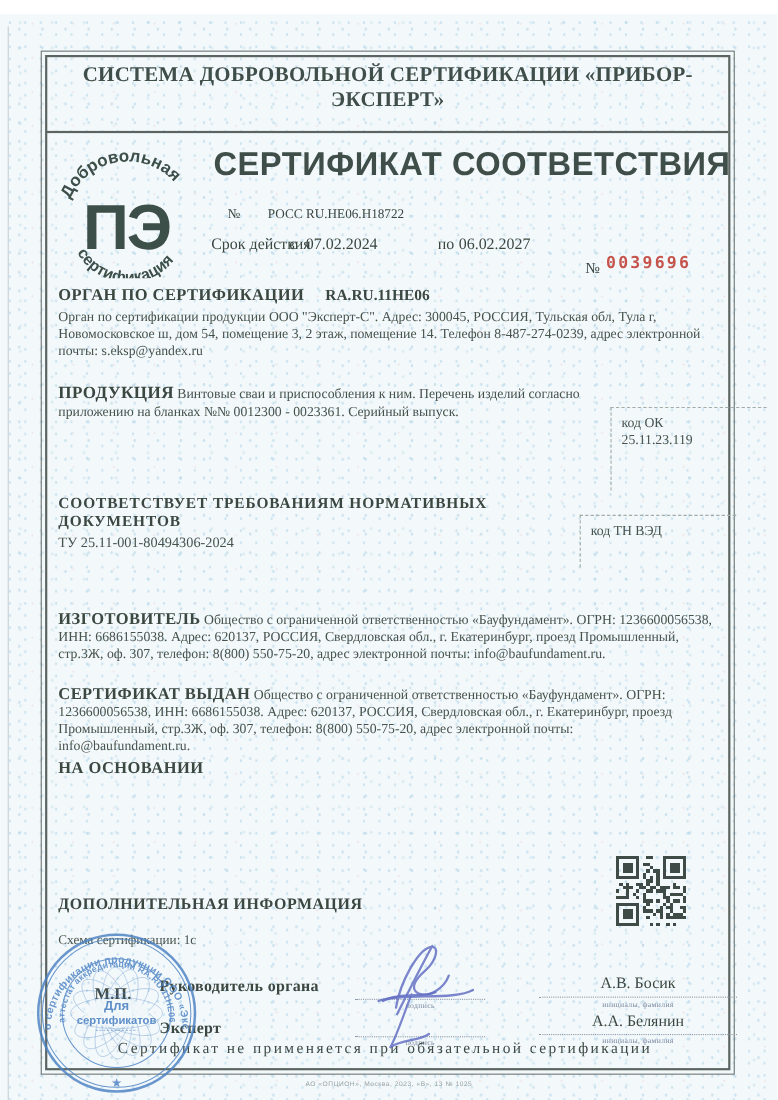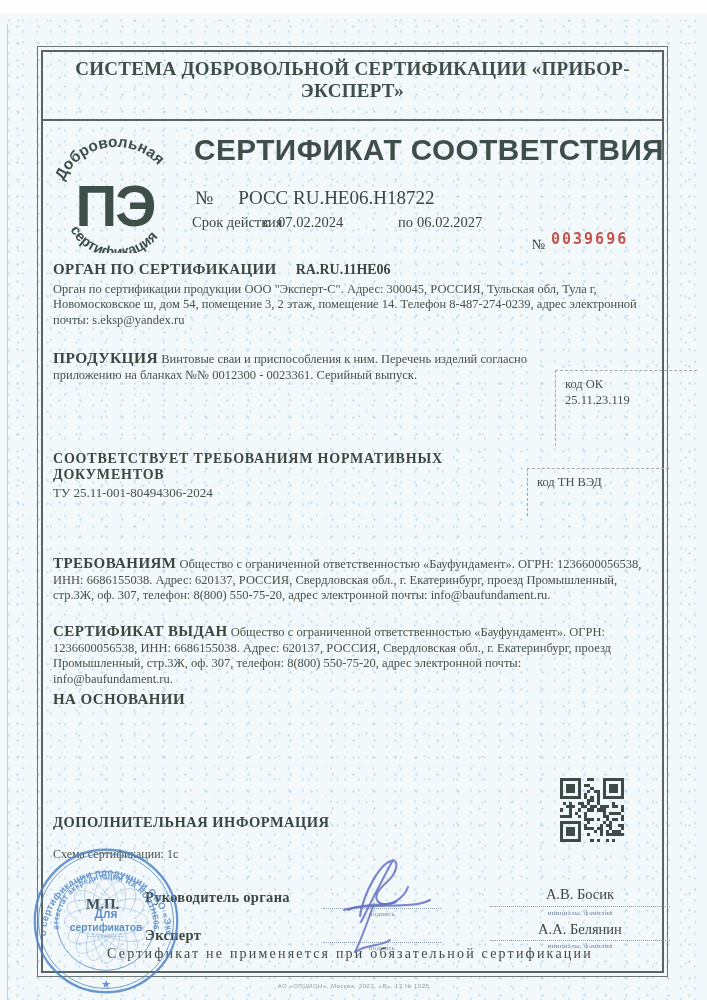--- a/index.html
+++ b/index.html
@@ -17,21 +17,21 @@
   .paper-edge{left:7px;top:24px;width:1px;height:976px;background:#c6d0d5;}
   .frame{left:37px;top:46px;width:629px;height:929px;border:1px solid #6d7672;}
   .frame-inner{position:absolute;left:3px;top:3px;right:3px;bottom:3px;border:2px solid #5b6460;}
   .hdr{left:50px;top:58px;width:605px;text-align:center;font-weight:bold;font-size:19px;
        color:#3f4e49;letter-spacing:.3px;}
   .hdr2{top:85px;font-size:19px;}
   .hdr-rule{left:42px;top:119px;width:620px;border-top:2px solid #5b6460;}
   .title{left:194px;top:133px;width:470px;font-family:"Liberation Sans",sans-serif;
          font-weight:bold;font-size:30px;color:#3f4e49;letter-spacing:.5px;white-space:nowrap;
          transform:scaleX(.99);transform-origin:left;}
-  .numrow{left:195px;top:187px;font-size:19px;color:#3a4741;}
+  .numrow{left:207px;top:187px;font-size:12px;color:#3a4741;}
   .numrow .val{margin-left:25px;}
   .validrow{left:192px;top:214px;font-size:14.5px;color:#3a4741;}
   .validrow span{position:absolute;white-space:nowrap;}
   .serial-label{left:532px;top:237px;font-size:14px;color:#3a4741;}
   .serial-digits{left:551px;top:230px;font-family:"DejaVu Sans Mono",monospace;font-weight:bold;
                  font-size:15px;letter-spacing:2px;color:#c4544c;}
   .sec{font-size:12.5px;line-height:15.5px;color:#46524c;}
   .sec .lbl{font-weight:bold;color:#3b4741;}
   .lbl-15{font-size:15px;letter-spacing:.4px;}
   .lbl-14{font-size:14px;letter-spacing:.8px;}
@@ -112,21 +112,21 @@
 
   <div class="abs sec" style="left:53px;top:451px;width:500px">
     <div class="lbl lbl-14">СООТВЕТСТВУЕТ ТРЕБОВАНИЯМ НОРМАТИВНЫХ ДОКУМЕНТОВ</div>
     <div style="margin-top:3px;font-size:13px">ТУ 25.11-001-80494306-2024</div>
   </div>
   <div class="abs codebox" style="left:527px;top:468px;width:132px;height:42px">
     <div>код ТН ВЭД</div>
   </div>
 
   <div class="abs sec" style="left:53px;top:556px;width:595px">
-    <span class="lbl lbl-15">ТРЕБОВАНИЯМ</span>
+    <span class="lbl lbl-15">ИЗГОТОВИТЕЛЬ</span>
     <span>Общество с ограниченной ответственностью «Бауфундамент». ОГРН: 1236600056538, ИНН: 6686155038. Адрес: 620137, РОССИЯ, Свердловская обл., г. Екатеринбург, проезд Промышленный, стр.3Ж, оф. 307, телефон: 8(800) 550-75-20, адрес электронной почты: info@baufundament.ru.</span>
   </div>
 
   <div class="abs sec" style="left:53px;top:624px;width:580px">
     <span class="lbl lbl-15">СЕРТИФИКАТ ВЫДАН</span>
     <span>Общество с ограниченной ответственностью «Бауфундамент». ОГРН: 1236600056538, ИНН: 6686155038. Адрес: 620137, РОССИЯ, Свердловская обл., г. Екатеринбург, проезд Промышленный, стр.3Ж, оф. 307, телефон: 8(800) 550-75-20, адрес электронной почты: info@baufundament.ru.</span>
   </div>
 
   <div class="abs sec" style="left:53px;top:692px;width:585px">
     <div class="lbl lbl-15">НА ОСНОВАНИИ</div>

